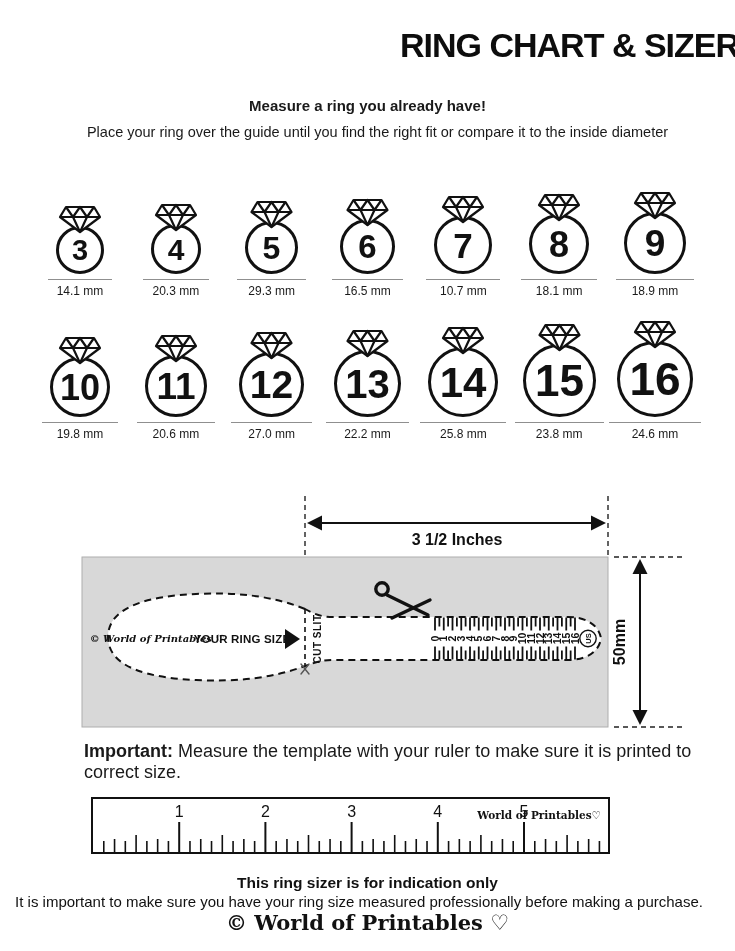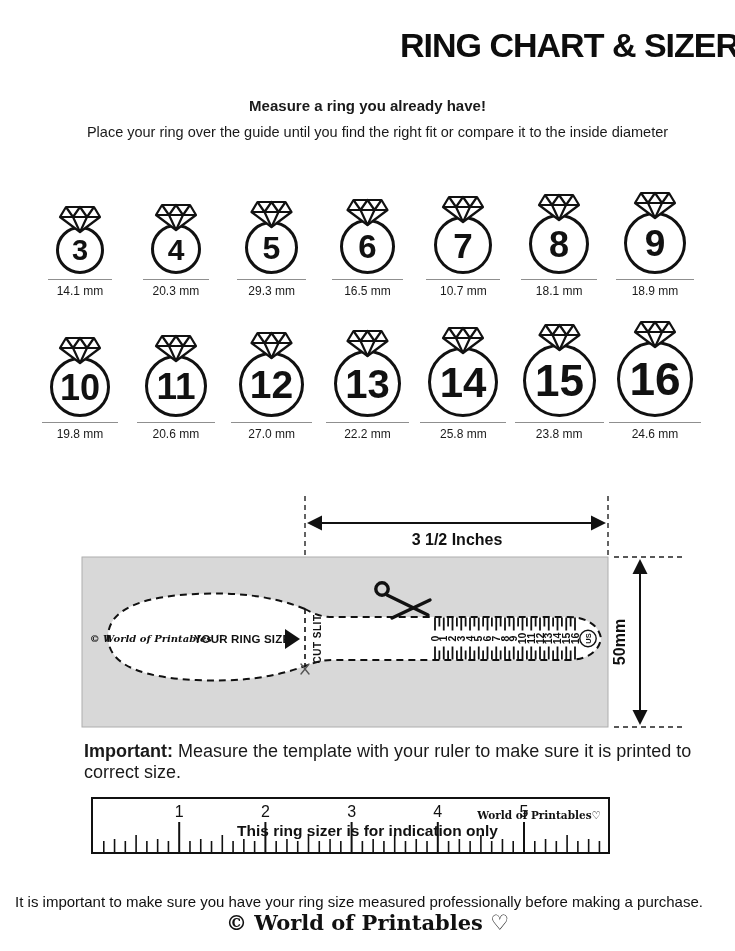--- a/index.html
+++ b/index.html
@@ -20,21 +20,21 @@
   svg .t-yrs{font-family:"Liberation Sans",sans-serif;font-size:11.5px;font-weight:700;letter-spacing:0.2px;fill:#111;}
   svg .t-scale{font-family:"Liberation Sans",sans-serif;font-size:10.5px;font-weight:700;fill:#111;}
   svg .t-us{font-family:"Liberation Sans",sans-serif;font-size:7.5px;font-weight:700;fill:#111;}
   svg .t-script{font-family:"DejaVu Serif","DejaVu Sans",serif;font-style:italic;font-size:10px;font-weight:600;fill:#111;}
   .script{font-family:"DejaVu Serif","DejaVu Sans",serif;font-weight:600;color:#111;}
   .important{position:absolute;left:84px;top:741px;font-size:18px;color:#1a1a1a;}
   .important .imp-b{font-weight:700;}
   .ruler{position:absolute;left:91px;top:797px;width:519px;height:57px;border:2px solid #111;box-sizing:border-box;background:#fff;}
   .ruler svg{position:absolute;left:0;bottom:0;}
   .ruler-brand{position:absolute;right:7px;top:10px;font-size:10.5px;}
-  .foot-bold{position:absolute;left:0;top:822px;width:735px;text-align:center;font-weight:700;font-size:15.5px;}
+  .foot-bold{position:absolute;left:0;top:874px;width:735px;text-align:center;font-weight:700;font-size:15.5px;}
   .foot-text{position:absolute;left:0;top:893px;width:718px;text-align:center;font-size:15px;}
   .foot-brand{position:absolute;left:0;top:910px;width:735px;text-align:center;font-size:21px;}
 </style>
 </head>
 <body>
 
 <h1 class="title">RING CHART &amp; SIZER</h1>
 <div class="sub bold">Measure a ring you already have!</div>
 <div class="sub plain">Place your ring over the guide until you find the right fit or compare it to the inside diameter</div>
 

